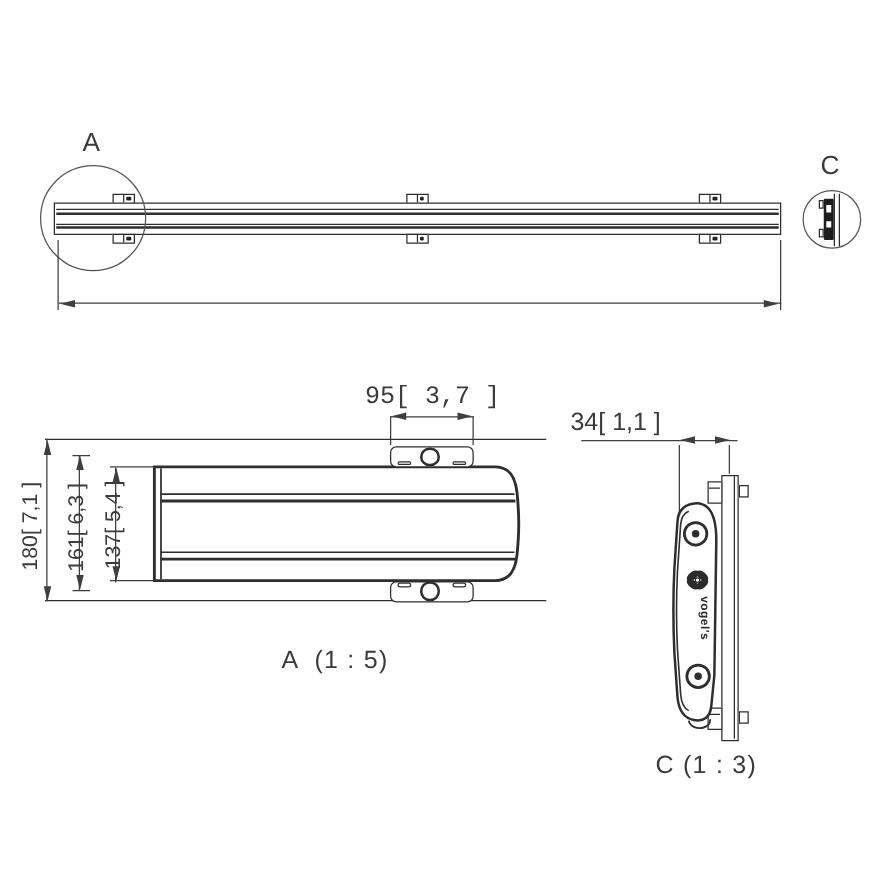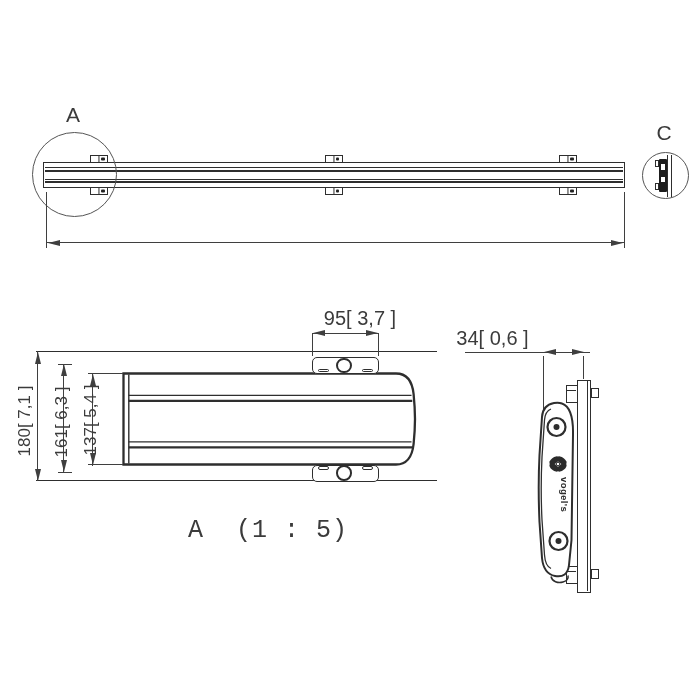--- a/index.html
+++ b/index.html
@@ -5,21 +5,21 @@
   html,body{margin:0;padding:0;background:#fff;}
   #canvas{position:relative;width:700px;height:700px;background:#ffffff;overflow:hidden;
           font-family:"Liberation Sans", sans-serif;color:#3b3b3b;}
   .abs{position:absolute;box-sizing:border-box;}
   .hl{background:#3f3f3f;height:1.1px;}
   .vl{background:#3f3f3f;width:1.1px;}
   .outline{border:1.5px solid #2e2e2e;background:#fff;}
   .txt{color:#3b3b3b;text-align:center;line-height:1.1;white-space:pre;}
   .dimtxt{font-size:20px;}
   .marker{font-size:21px;}
-  .viewlbl{font-size:25px;letter-spacing:1px;font-family:Liberation Mono, monospace;}
+  .viewlbl{font-size:20px;letter-spacing:1px;}
   .rot{transform:translate(-50%,-50%) rotate(-90deg);white-space:pre;font-size:17px;}
   .circle{border:1.1px solid #555;border-radius:50%;background:transparent;}
   .arr-l{width:0;height:0;border-top:3px solid transparent;border-bottom:3px solid transparent;border-right:12px solid #3f3f3f;}
   .arr-r{width:0;height:0;border-top:3px solid transparent;border-bottom:3px solid transparent;border-left:12px solid #3f3f3f;}
   .arr-u{width:0;height:0;border-left:3px solid transparent;border-right:3px solid transparent;border-bottom:12px solid #3f3f3f;}
   .arr-d{width:0;height:0;border-left:3px solid transparent;border-right:3px solid transparent;border-top:12px solid #3f3f3f;}
   .groove{border-top:1.1px solid #2e2e2e;border-bottom:2.2px solid #2e2e2e;background:transparent;}
   .clip-mid{position:absolute;left:50%;top:0;bottom:0;width:1.1px;background:#2e2e2e;transform:translateX(-50%);}
   .clip-dot{position:absolute;right:2.5px;top:50%;transform:translateY(-50%);width:3.2px;height:3.2px;background:#222;border-radius:1px;}
   .hole{border:2px solid #2e2e2e;border-radius:50%;background:#fff;}
@@ -111,21 +111,21 @@
     <div class="abs hole" style="left:336px;top:175px;width:15.5px;height:15.5px;"></div>
     <div class="abs slot" style="left:317.5px;top:175.8px;width:11px;height:3.8px;"></div>
     <div class="abs slot" style="left:362px;top:175.8px;width:11px;height:3.8px;"></div>
 
     <div class="abs" style="left:0;top:0;width:460px;height:70px;">
       <div class="abs vl" style="left:312.3px;top:42.5px;height:23px;"></div>
       <div class="abs vl" style="left:377.8px;top:42.5px;height:23px;"></div>
       <div class="abs hl" style="left:312.3px;top:42.5px;width:66.5px;"></div>
       <div class="abs arr-l" style="left:313.4px;top:40.1px;"></div>
       <div class="abs arr-r" style="left:365.8px;top:40.1px;"></div>
-      <div class="abs txt dimtxt" style="left:307px;top:16.5px;width:106px;">95[ 3,7 ]</div>
+      <div class="abs txt dimtxt" style="left:292px;top:16.5px;width:106px;font-family:Liberation Mono, monospace;">95[ 3,7 ]</div>
     </div>
 
     <div class="abs" style="left:0;top:0;width:120px;height:270px;">
       <div class="abs vl" style="left:37px;top:61px;height:130px;"></div>
       <div class="abs arr-u" style="left:34.5px;top:61.5px;"></div>
       <div class="abs arr-d" style="left:34.5px;top:178.7px;"></div>
       <div class="abs txt rot" style="left:25px;top:131px;">180[ 7,1 ]</div>
     </div>
 
     <div class="abs" style="left:0;top:0;width:140px;height:270px;">
@@ -145,21 +145,21 @@
       <div class="abs arr-d" style="left:89.5px;top:163.3px;"></div>
       <div class="abs txt rot" style="left:90.5px;top:129.5px;">137[ 5,4 ]</div>
     </div>
 
     <div class="abs txt viewlbl" style="left:183px;top:227px;width:170px;">A  (1 : 5)</div>
   </div>
 
   <div class="abs" style="left:430px;top:300px;width:270px;height:340px;">
 
     <div class="abs" style="left:-430px;top:-300px;width:700px;height:700px;">
-      <div class="abs txt dimtxt" style="left:450px;top:327px;width:85px;">34[ 0,6 ]</div>
+      <div class="abs txt dimtxt" style="left:450px;top:327px;width:85px;">34[ 1,1 ]</div>
       <div class="abs hl" style="left:465px;top:351.5px;width:125px;"></div>
       <div class="abs arr-l" style="left:543.9px;top:349.1px;"></div>
       <div class="abs arr-r" style="left:571.9px;top:349.1px;"></div>
       <div class="abs vl" style="left:543.4px;top:355.5px;height:60px;"></div>
       <div class="abs vl" style="left:583.4px;top:355.5px;height:23.5px;"></div>
     </div>
 
     <div class="abs outline" style="left:147px;top:79.5px;width:13.5px;height:213px;border-width:1.5px;"></div>
     <div class="abs vl" style="left:156.8px;top:81px;height:210px;background:#2e2e2e;width:1.2px;"></div>
 
@@ -184,15 +184,16 @@
       <g transform="translate(24,64)" fill="#2b2b2b">
         <ellipse cx="0" cy="0" rx="5.6" ry="3.1" transform="translate(-3.8,-3.4) rotate(-38)"></ellipse>
         <ellipse cx="0" cy="0" rx="5.6" ry="3.1" transform="translate(3.8,-3.4) rotate(38)"></ellipse>
         <ellipse cx="0" cy="0" rx="5.6" ry="3.1" transform="translate(-3.8,3.4) rotate(38)"></ellipse>
         <ellipse cx="0" cy="0" rx="5.6" ry="3.1" transform="translate(3.8,3.4) rotate(-38)"></ellipse>
         <circle cx="0" cy="0" r="1.8" fill="#ffffff" stroke="#2b2b2b" stroke-width="1"></circle>
       </g>
       <text transform="translate(27,77) rotate(90)" font-family="Liberation Sans, sans-serif" font-size="9.5" font-weight="bold" letter-spacing="0.4" fill="#2b2b2b">vogel's</text>
     </svg>
 
+    <div class="abs txt viewlbl" style="left:60px;top:301px;width:150px;">C (1 : 3)</div>
   </div>
 
 </div>
 
 </body></html>

